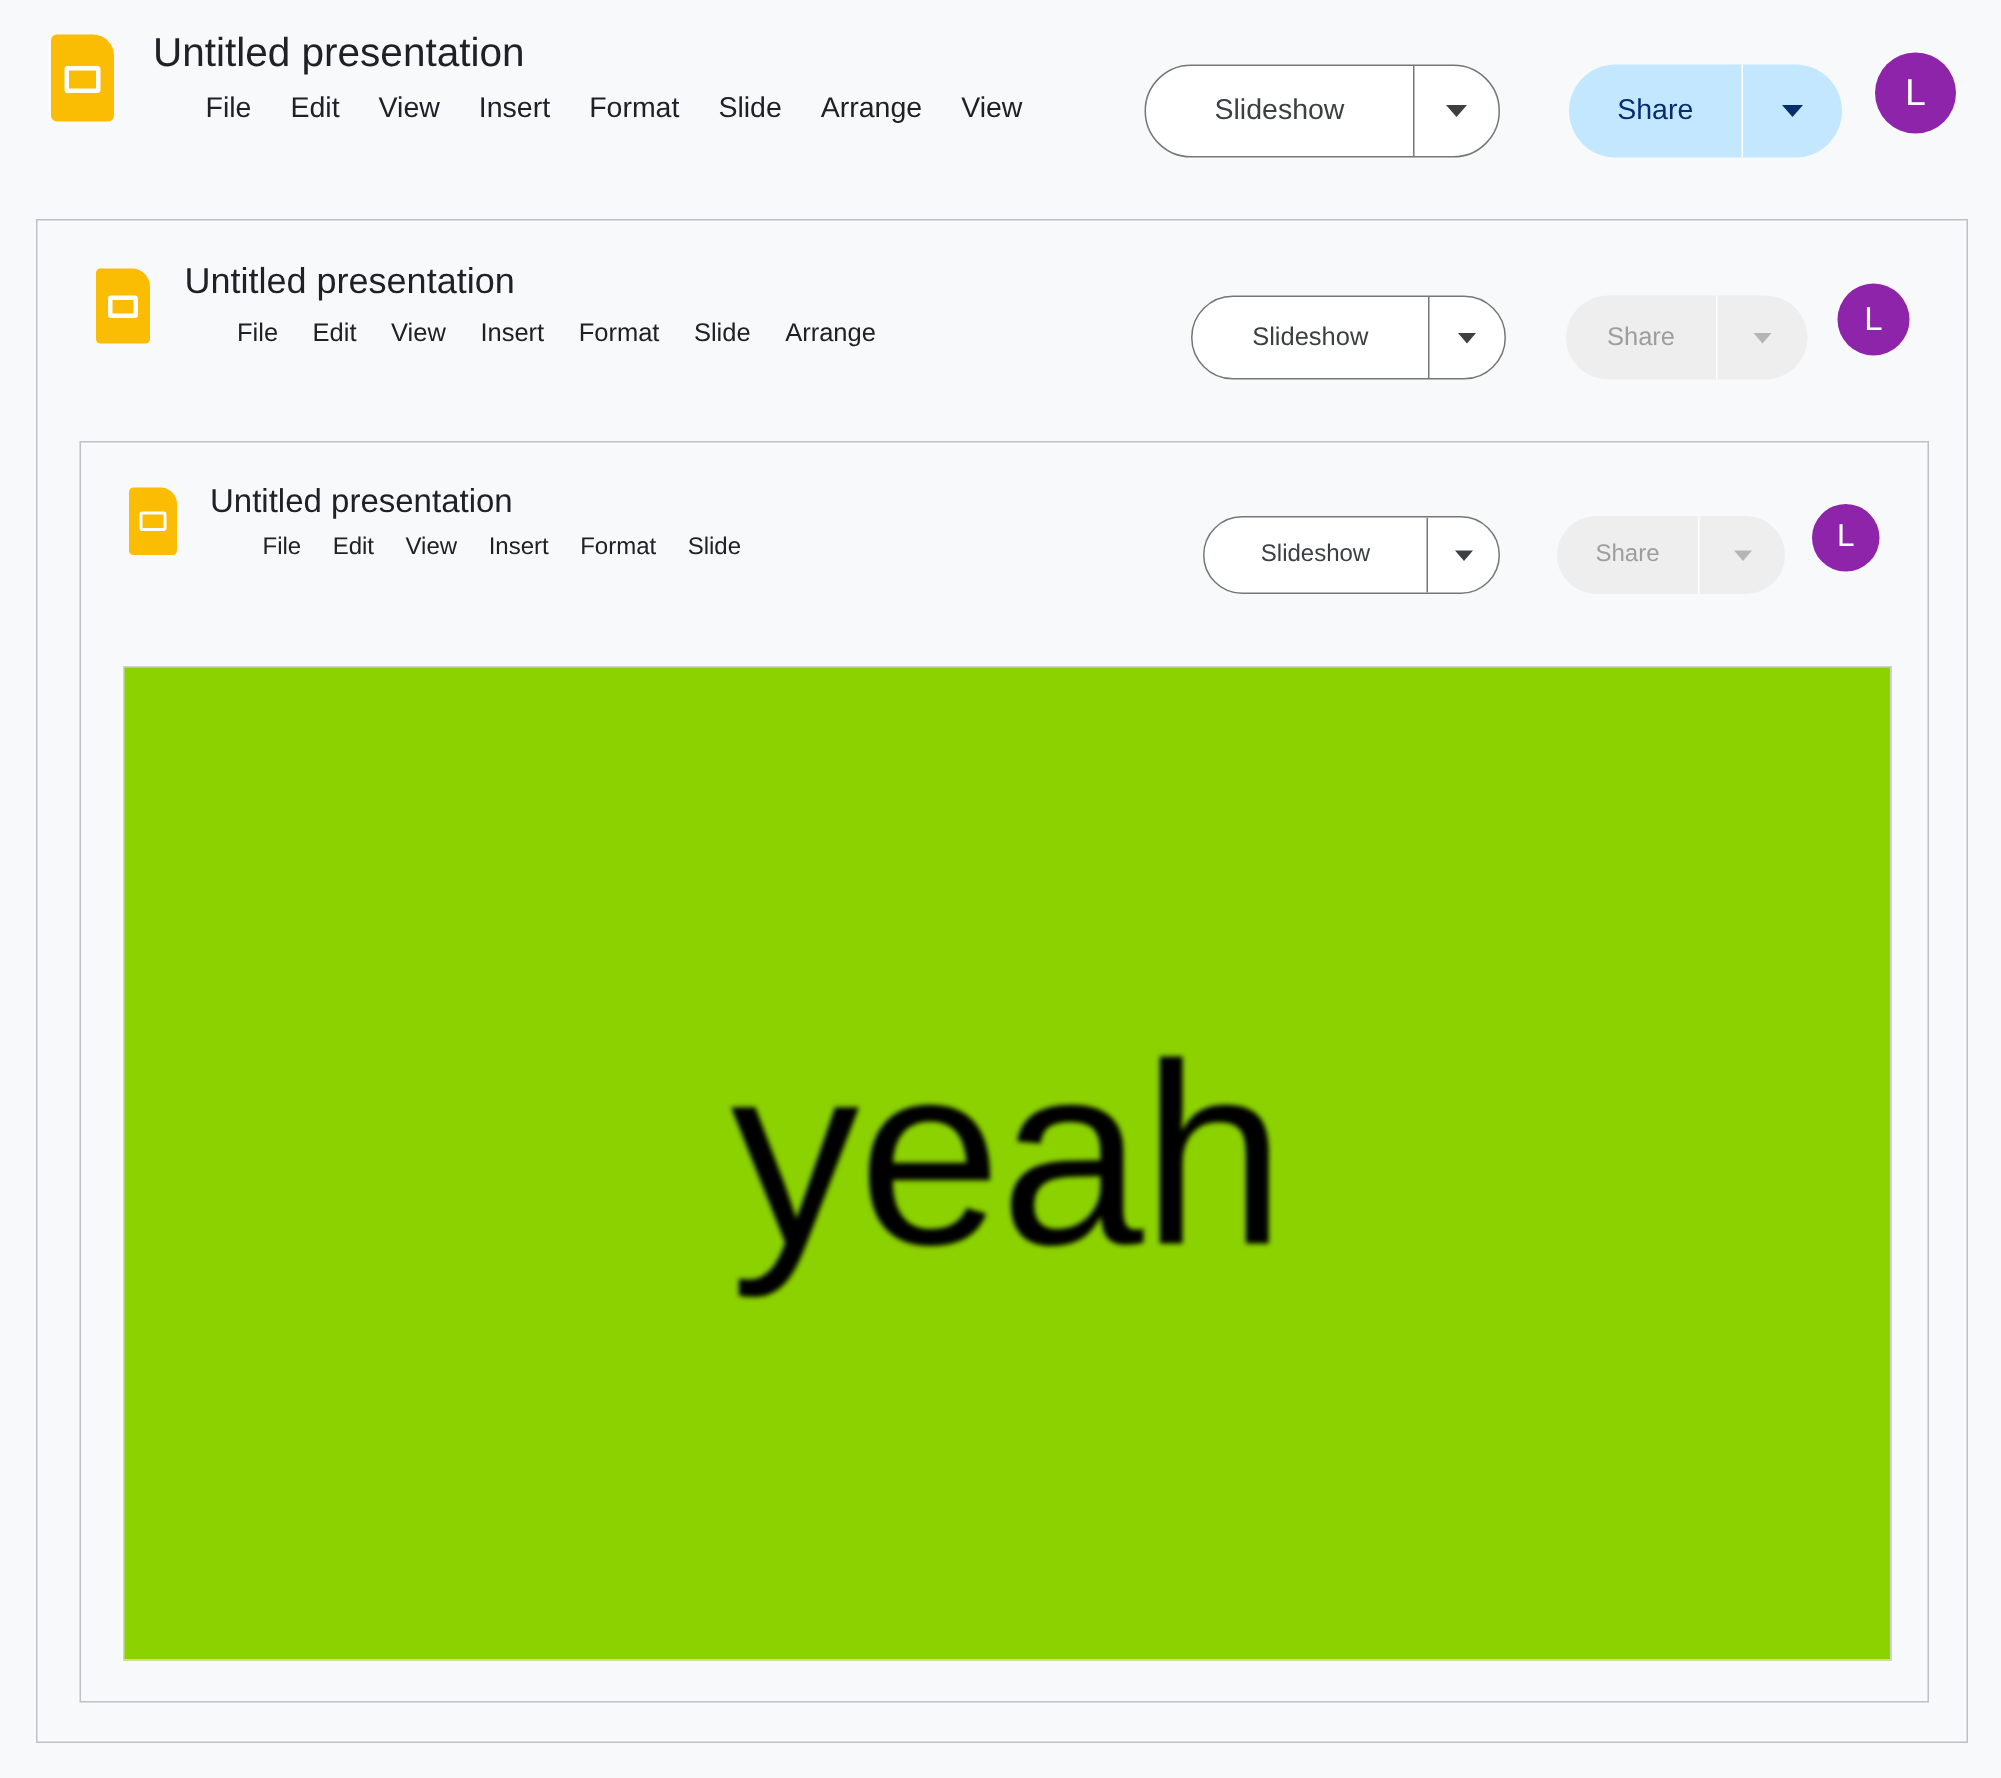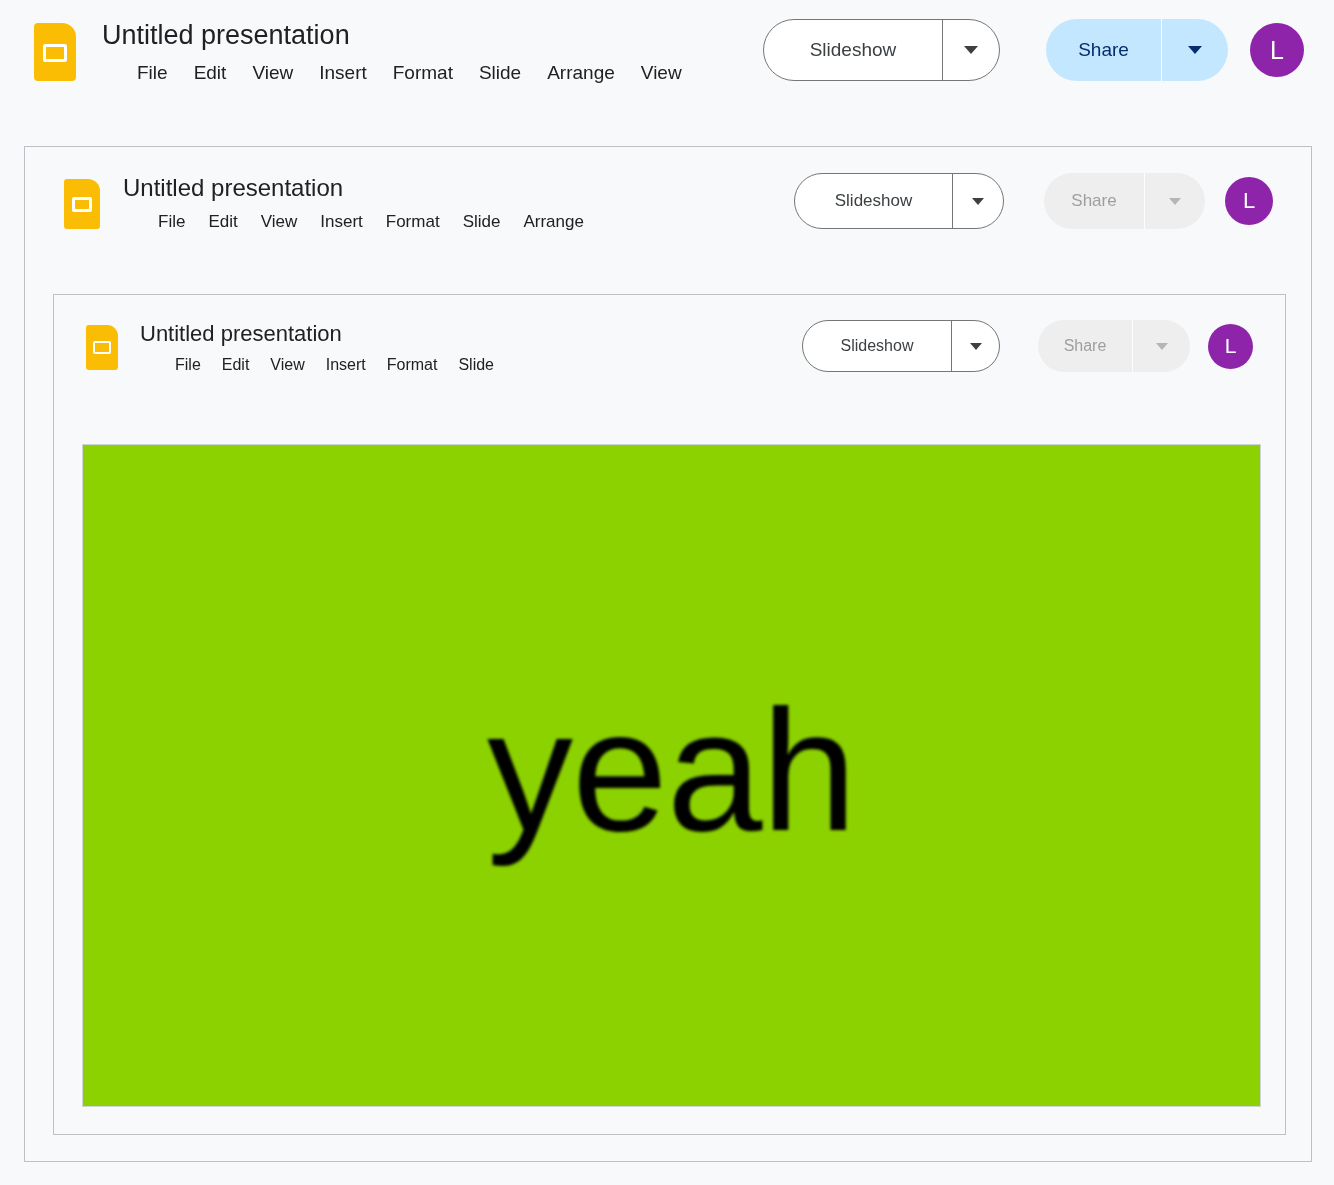--- a/index.html
+++ b/index.html
@@ -147,21 +147,21 @@
     margin-left: 34px; margin-top: 23px;
   }
   #l1-logo-inner {
     left: 9px; top: 21px; width: 24px; height: 18px;
     border-width: 3.5px; border-radius: 2px;
   }
   #level1 .titleblock { margin-left: 26px; margin-top: 18px; }
   #level1 .doc-title { font-size: 27px; line-height: 34px; }
   #level1 .menubar { font-size: 19px; gap: 26px; margin-top: 10px; margin-left: 35px; }
   #level1 .actions { right: 30px; top: 19px; }
-  #level1 .split-btn { height: 62px; border-radius: 31px; }
+  #level1 .split-btn { height: 62px; border-radius: 31px; margin-top: 24px; }
   #level1 .slideshow-btn .split-main { width: 178px; font-size: 19px; }
   #level1 .slideshow-btn .split-arrow { width: 56px; }
   #level1 .share-btn-active { margin-left: 46px; }
   #level1 .share-btn-active .split-main { width: 115px; font-size: 19px; font-weight: 400; }
   #level1 .share-btn-active .split-arrow { width: 66px; }
   #level1 .caret { border-left-width: 7px; border-right-width: 7px; border-top-width: 8px; }
   #level1 .slideshow-btn .caret { border-top-color: #3c4043; }
   #level1 .share-btn-active .caret { border-top-color: #062e6f; }
   #level1 .avatar { width: 54px; height: 54px; font-size: 25px; margin-left: 22px; }
 

